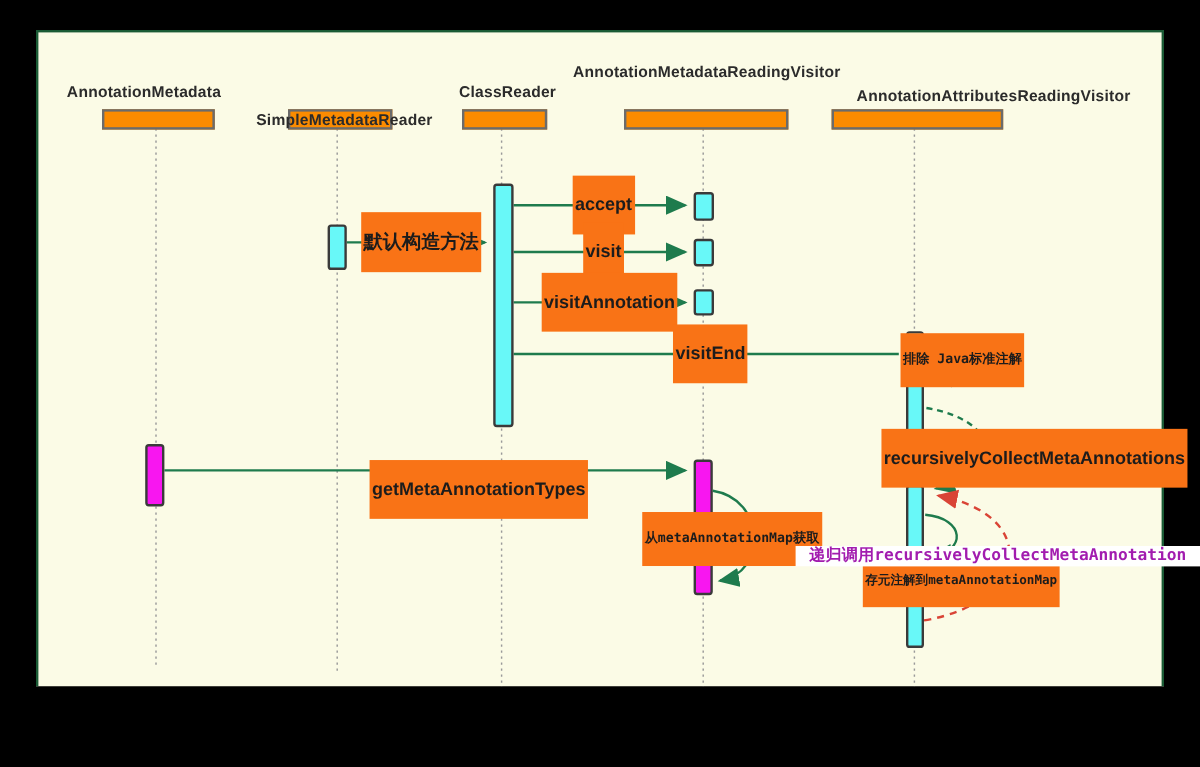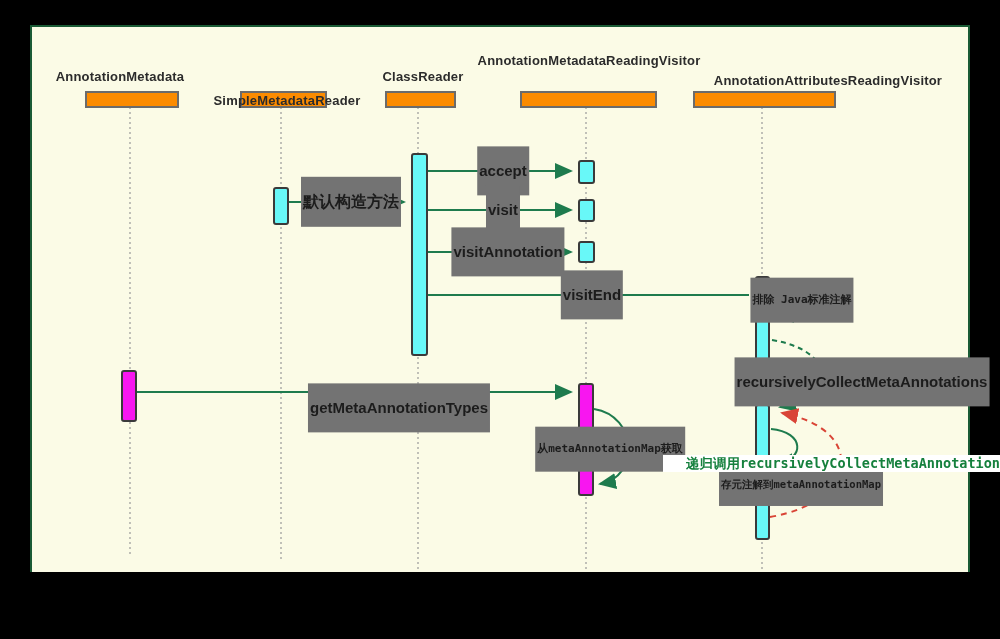--- a/index.html
+++ b/index.html
@@ -7,29 +7,29 @@
          font-family:"Liberation Sans",sans-serif;}
   .canvas{position:absolute;left:30px;top:25px;width:936px;height:579px;
           background:#FBFBE6;border:2px solid #1A5B35;}
   svg.overlay{position:absolute;left:0;top:0;width:1000px;height:639px;z-index:2;pointer-events:none;}
   .phead{position:absolute;transform:translate(-50%,-50%);font-size:13px;font-weight:bold;
          color:#2b2b2b;white-space:nowrap;z-index:4;letter-spacing:.2px;}
   .obar{position:absolute;background:#FB8B00;border:2px solid #6b6b6b;z-index:3;}
   .act{position:absolute;border:2px solid #3a3a3a;border-radius:3px;z-index:3;}
   .act.cyan{background:#68F8F8;}
   .act.magenta{background:#F816F0;}
-  .mlabel{position:absolute;transform:translate(-50%,-50%);background:#737373;color:#1c1c1c;
+  .mlabel{position:absolute;transform:translate(-50%,-50%);background:#f97316;color:#1c1c1c;
           white-space:nowrap;z-index:5;padding:16px 2px;line-height:1.15;}
   .bold-sans{font-family:"Liberation Sans",sans-serif;font-weight:bold;font-size:15px;}
   .cjk-big{font-family:"DejaVu Sans",sans-serif;font-weight:bold;font-size:16px;}
   .mono-mid{font-family:"DejaVu Sans Mono",monospace;font-weight:bold;font-size:11px;}
   .mono-small{font-family:"DejaVu Sans Mono",monospace;font-weight:bold;font-size:10.5px;}
-  .strip{position:absolute;background:#fff;color:#15803d;white-space:nowrap;overflow:hidden;
+  .strip{position:absolute;background:#fff;color:#a21caf;white-space:nowrap;overflow:hidden;
          z-index:5;font-family:"DejaVu Sans Mono",monospace;font-weight:bold;font-size:13.5px;
-         line-height:17px;text-align:right;}
+         line-height:17px;text-align:center;}
 </style>
 </head>
 <body>
 
 <div class="stage">
 
   <div class="canvas"></div>
 
   <svg class="overlay" viewBox="0 0 1000 639">
     <defs>

